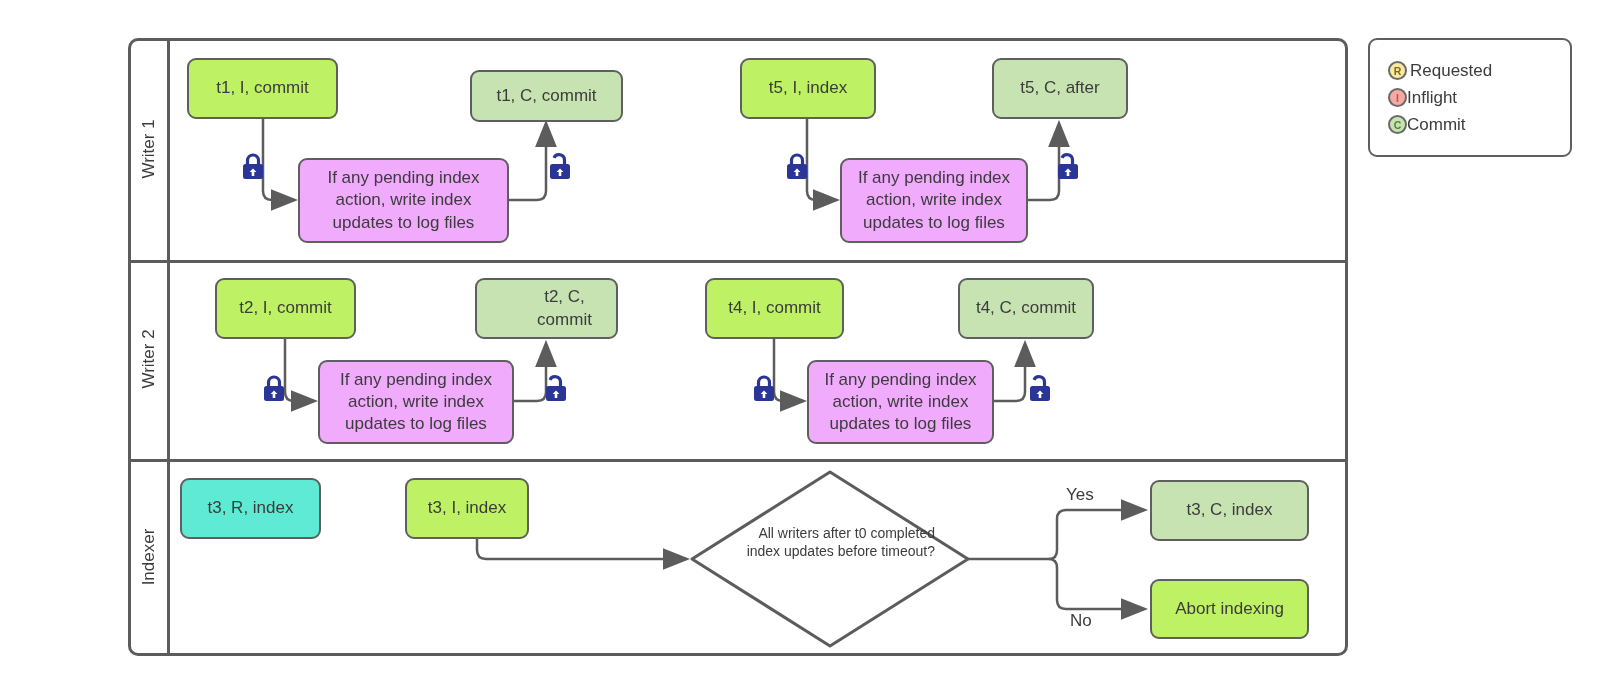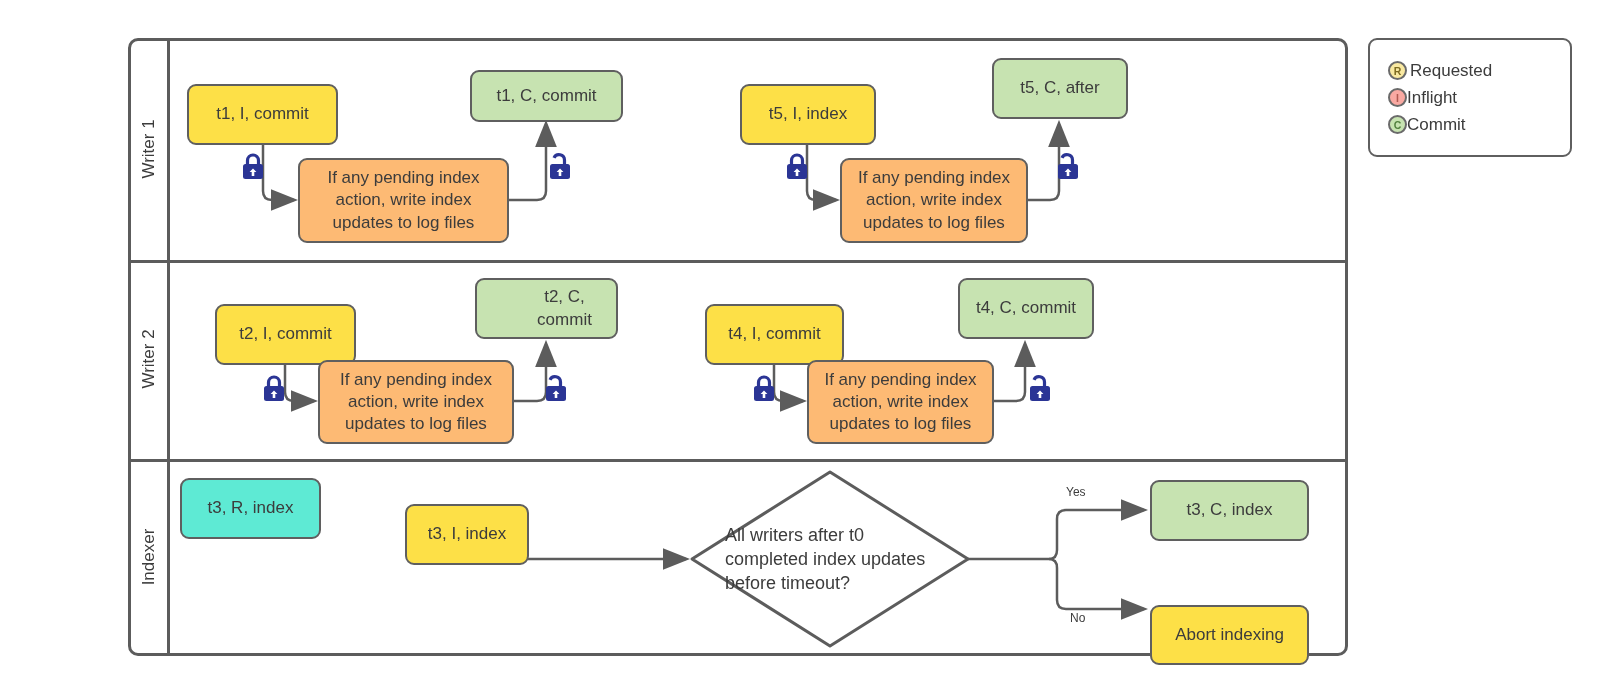--- a/index.html
+++ b/index.html
@@ -18,30 +18,30 @@
   .lane-label{
     position:absolute;width:120px;height:22px;line-height:22px;text-align:center;
     transform:rotate(-90deg);font-size:17px;color:#3c3c3c;white-space:nowrap;
   }
   
   .node{
     position:absolute;box-sizing:border-box;border:2.5px solid #5f5f5f;border-radius:9px;
     display:flex;align-items:center;justify-content:center;text-align:center;
     font-size:17px;line-height:1.3;color:#3c3c3c;padding:4px 8px;
   }
-  .pink{background:#fde047;margin-top:26px;}
+  .pink{background:#bef264;}
   .green{background:#c7e3b1;}
   .yellow{background:#5eead4;}
-  .white{background:#fdba74;}
+  .white{background:#f0abfc;}
   .note{padding:6px 10px;}
   .decision-text{
-    position:absolute;left:725px;top:524px;width:210px;text-align:left;
-    font-size:18px;line-height:1.32;color:#3c3c3c;
+    position:absolute;left:725px;top:524px;width:210px;text-align:right;
+    font-size:14px;line-height:1.32;color:#3c3c3c;
   }
-  .edge-label{position:absolute;font-size:12px;color:#3c3c3c;}
+  .edge-label{position:absolute;font-size:17px;color:#3c3c3c;}
   
   .legend{
     position:absolute;left:1368px;top:38px;width:204px;height:119px;box-sizing:border-box;
     border:2.5px solid #5f5f5f;border-radius:9px;background:#ffffff;
     display:flex;flex-direction:column;justify-content:center;gap:7px;padding:6px 14px 6px 18px;
   }
   .legend-row{display:flex;align-items:center;}
   .legend-dot{
     width:19px;height:19px;border-radius:50%;border:2.5px solid #6a6a6a;box-sizing:border-box;
     display:flex;align-items:center;justify-content:center;

